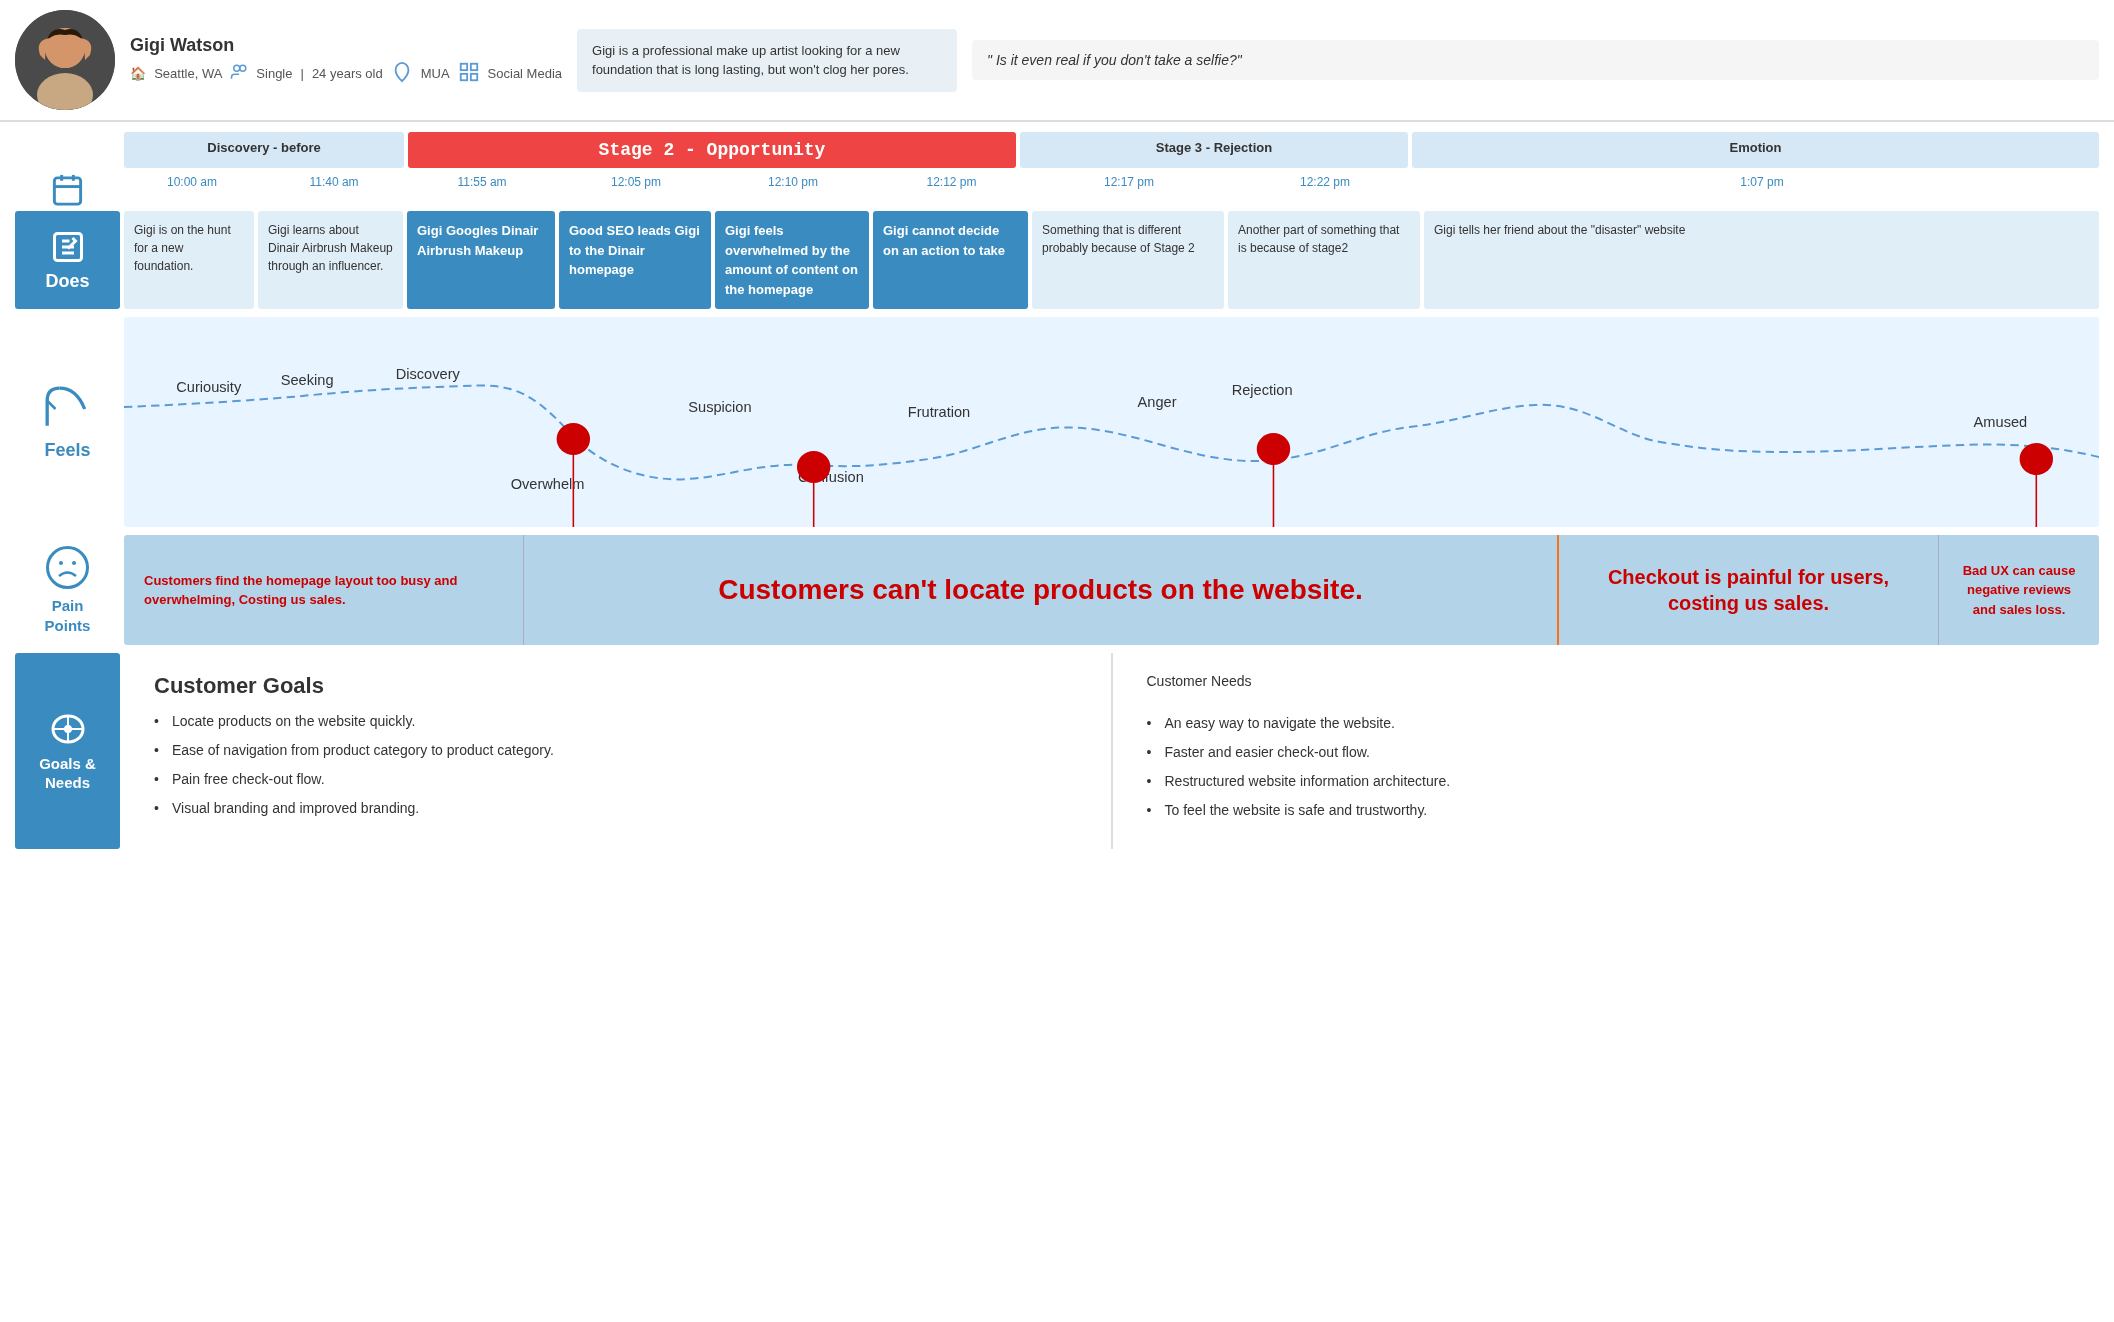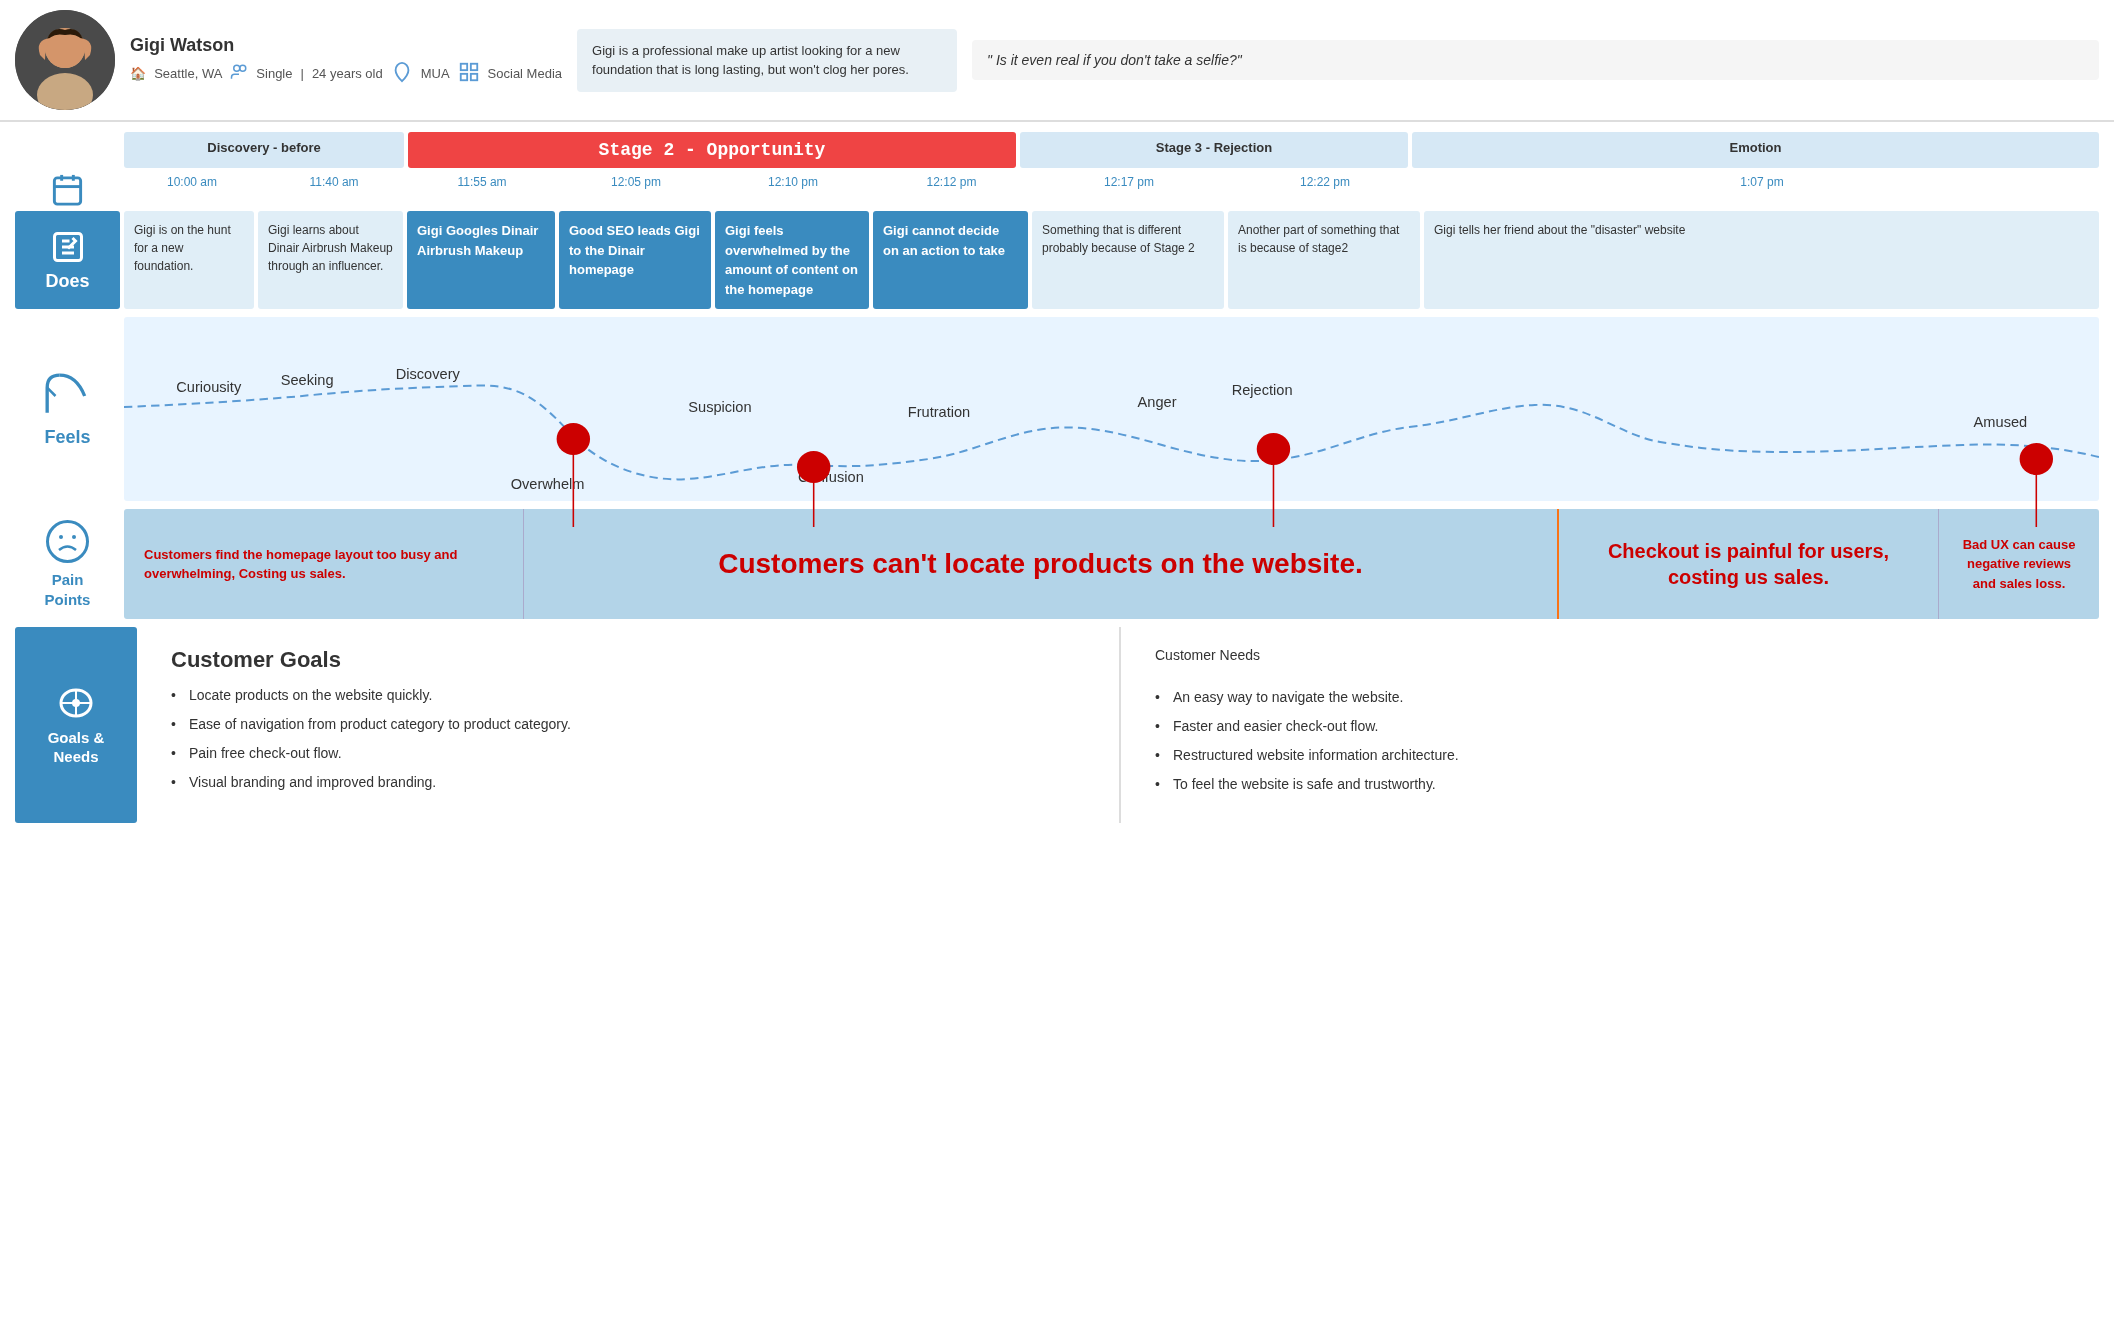--- a/index.html
+++ b/index.html
@@ -140,21 +140,21 @@
 
     <div style="width:105px; flex-shrink:0; border-radius:3px; display:flex; flex-direction:column; align-items:center; justify-content:center; gap:6px; padding:10px 5px;">
       <svg width="50" height="50" viewBox="0 0 60 60" fill="none">
         <path d="M5 50 L5 20 Q5 5 20 5" stroke="#3a8bbf" stroke-width="4" fill="none"></path>
         <path d="M20 5 Q40 5 50 30" stroke="#3a8bbf" stroke-width="4" fill="none"></path>
         <path d="M5 20 L15 30" stroke="#3a8bbf" stroke-width="3" fill="none"></path>
       </svg>
       <span style="font-size:18px; font-weight:bold; color:#3a8bbf;">Feels</span>
     </div>
 
-    <div style="flex:1; background:#e8f4ff; border-radius:3px; position:relative; height:184px;">
+    <div style="flex:1; background:#e8f4ff; border-radius:3px; position:relative; height:210px;">
       <svg width="100%" height="210" viewBox="0 0 1890 210" preserveAspectRatio="none">
 
         <path d="M 0,90 C 50,88 100,85 160,80 C 200,76 240,72 300,70 C 360,68 380,60 430,120 C 460,150 500,165 540,162 C 580,159 610,145 660,148 C 700,151 730,148 770,142 C 810,136 840,118 880,112 C 920,106 960,118 1000,130 C 1050,144 1080,148 1120,140 C 1160,132 1190,115 1230,110 C 1280,104 1310,90 1350,88 C 1400,85 1430,118 1470,125 C 1510,132 1540,135 1590,135 C 1650,135 1700,130 1760,128 C 1810,126 1850,130 1890,140" fill="none" stroke="#5b9bd5" stroke-width="2" stroke-dasharray="8,5"></path>
 
         <text x="50" y="75" font-size="14" fill="#333" font-family="Arial">Curiousity</text>
         <text x="150" y="68" font-size="14" fill="#333" font-family="Arial">Seeking</text>
         <text x="260" y="62" font-size="14" fill="#333" font-family="Arial">Discovery</text>
         <text x="540" y="95" font-size="14" fill="#333" font-family="Arial">Suspicion</text>
         <text x="645" y="165" font-size="14" fill="#333" font-family="Arial">Confusion</text>
         <text x="750" y="100" font-size="14" fill="#333" font-family="Arial">Frutration</text>
@@ -205,21 +205,21 @@
       </div>
 
       <div style="flex:0 0 160px; padding:15px; display:flex; align-items:center; justify-content:center;">
         <p style="font-size:13px; color:#cc0000; font-weight:bold; line-height:1.5; text-align:center;">Bad UX can cause negative reviews and sales loss.</p>
       </div>
     </div>
   </div>
 
   <div style="display:flex; gap:4px;">
 
-    <div style="width:122px; flex-shrink:0; background:#3a8bbf; border-radius:3px; display:flex; flex-direction:column; align-items:center; justify-content:center; gap:6px; padding:10px 5px;">
+    <div style="width:105px; flex-shrink:0; background:#3a8bbf; border-radius:3px; display:flex; flex-direction:column; align-items:center; justify-content:center; gap:6px; padding:10px 5px;">
       <svg width="38" height="38" viewBox="0 0 38 38" fill="none">
         <path d="M19 6 C10 6 4 12 4 19 C4 26 10 32 19 32" stroke="#fff" stroke-width="3" fill="none"></path>
         <path d="M19 6 C28 6 34 12 34 19 C34 26 28 32 19 32" stroke="#fff" stroke-width="3" fill="none"></path>
         <path d="M19 32 L19 6" stroke="#fff" stroke-width="2" fill="none"></path>
         <path d="M4 19 L34 19" stroke="#fff" stroke-width="2" fill="none"></path>
         <circle cx="19" cy="19" r="4" fill="#fff"></circle>
       </svg>
       <span style="font-size:15px; font-weight:bold; color:#fff; text-align:center; line-height:1.3;">Goals &amp;<br>Needs</span>
     </div>
 

